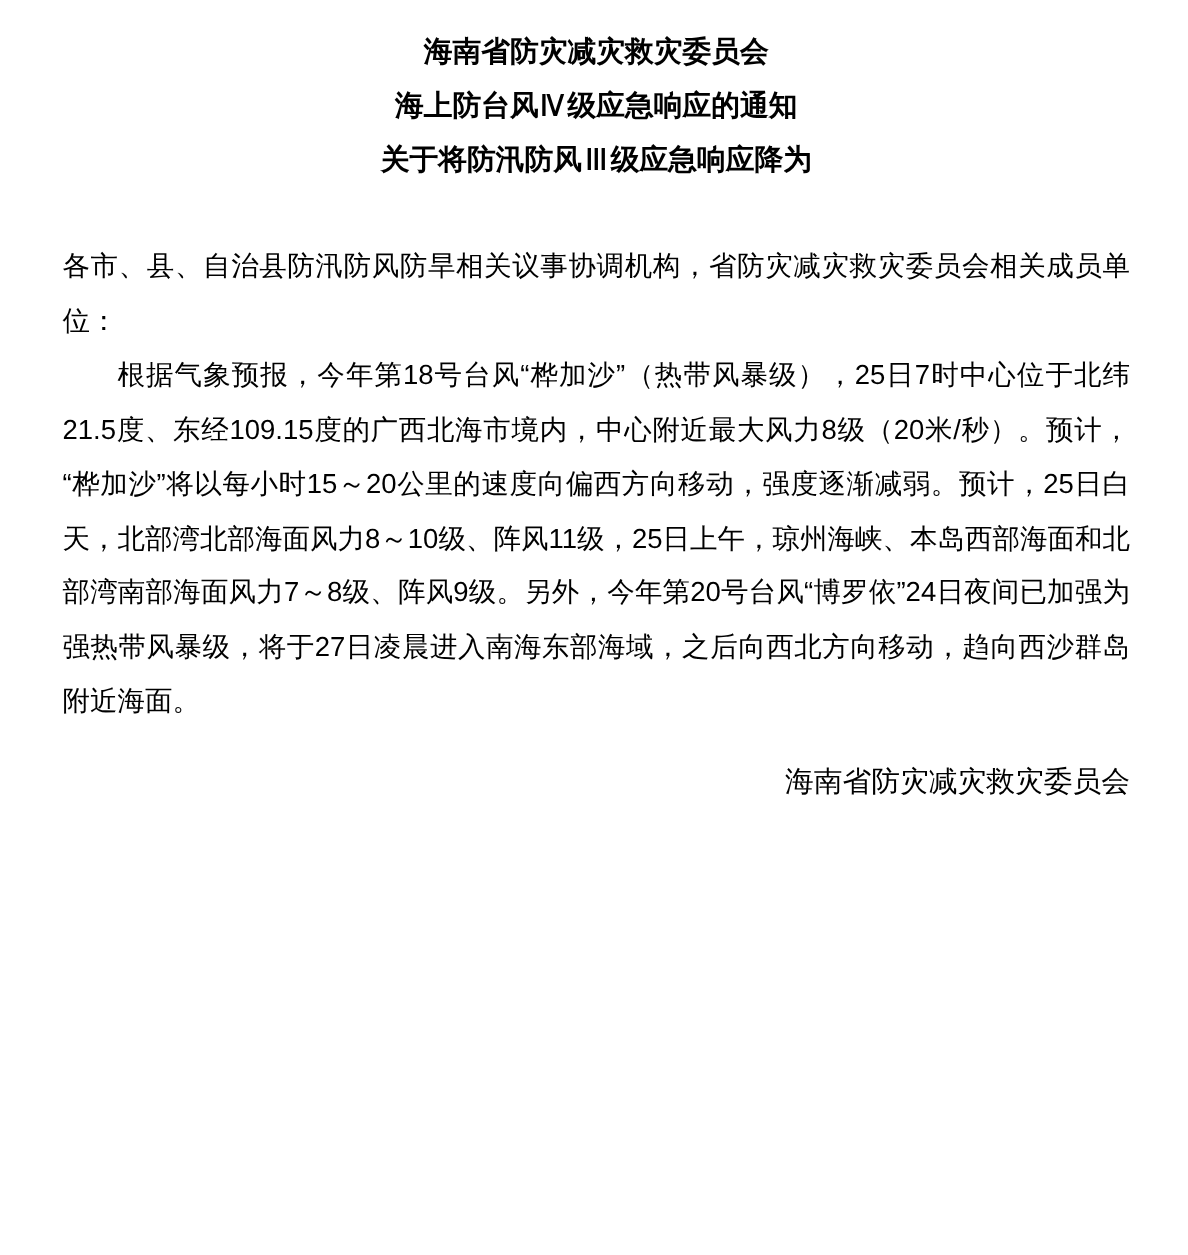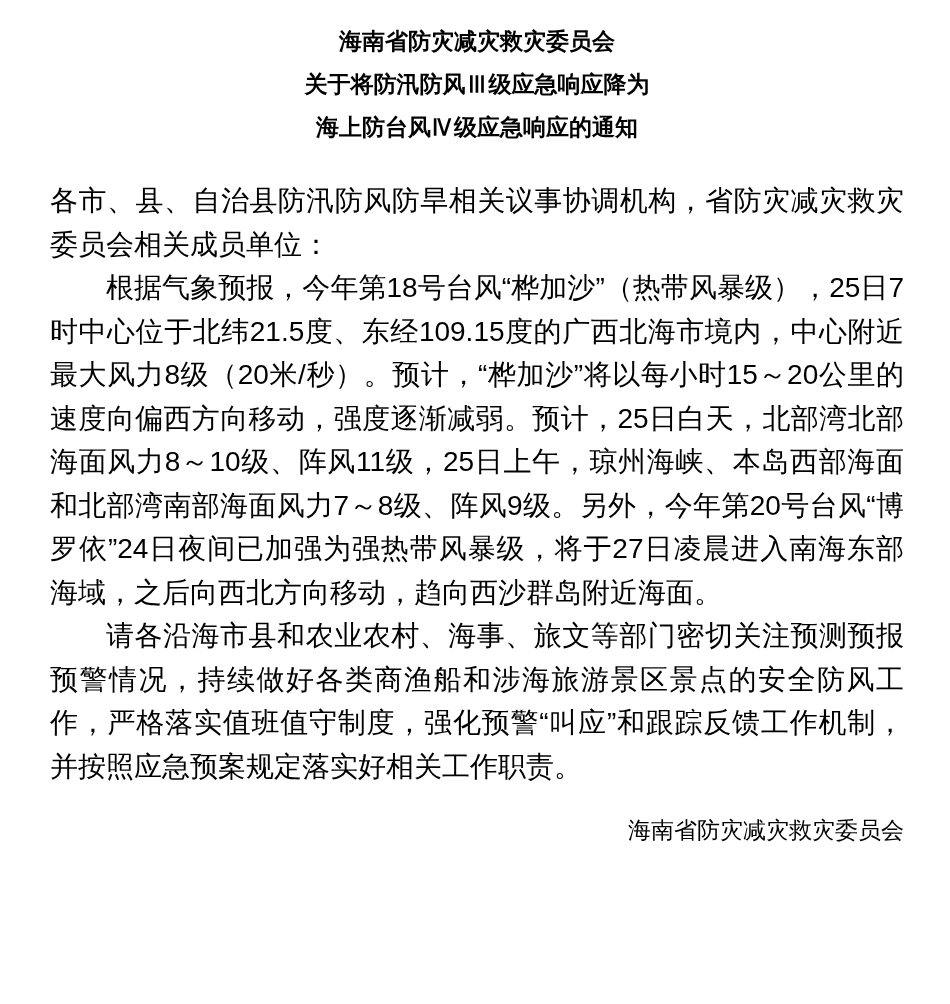--- a/index.html
+++ b/index.html
@@ -18,22 +18,22 @@
     font-family: "Liberation Sans", sans-serif;
   }
   .doc-title {
     text-align: center;
     font-size: 23px;
     font-weight: bold;
     line-height: 43px;
     color: #000000;
   }
   .doc-body {
-    margin-top: 30px;
-    font-size: 28px;
+    margin-top: 42px;
+    font-size: 22px;
     line-height: 43.5px;
     text-align: justify;
     color: #000000;
   }
   .doc-body p {
     margin: 0;
     padding: 0;
   }
   .indent {
     text-indent: 2em;
@@ -54,27 +54,26 @@
     margin: 0;
   }
 </style>
 </head>
 <body>
 
 <div class="page">
 
   <div class="doc-title">
     <div>海南省防灾减灾救灾委员会</div>
+    <div>海上防台风Ⅳ级应急响应的通知</div>
     <div>关于将防汛防风Ⅲ级应急响应降为</div>
-    <div>海上防台风Ⅳ级应急响应的通知</div>
   </div>
 
   <div class="doc-body">
     <p>各市、县、自治县防汛防风防旱相关议事协调机构，省防灾减灾救灾委员会相关成员单位：</p>
     <p class="indent">根据气象预报，今年第18号台风“桦加沙”（热带风暴级），25日7时中心位于北纬21.5度、东经109.15度的广西北海市境内，中心附近最大风力8级（20米/秒）。预计，“桦加沙”将以每小时15～20公里的速度向偏西方向移动，强度逐渐减弱。预计，25日白天，北部湾北部海面风力8～10级、阵风11级，25日上午，琼州海峡、本岛西部海面和北部湾南部海面风力7～8级、阵风9级。另外，今年第20号台风“博罗依”24日夜间已加强为强热带风暴级，将于27日凌晨进入南海东部海域，之后向西北方向移动，趋向西沙群岛附近海面。</p>
-    <p class="indent">请各沿海市县和农业农村、海事、旅文等部门密切关注预测预报预警情况，持续做好各类商渔船和涉海旅游景区景点的安全防风工作，严格落实值班值守制度，强化预警“叫应”和跟踪反馈工作机制，并按照应急预案规定落实好相关工作职责。</p>
   </div>
 
   <div class="signature">
     <div>海南省防灾减灾救灾委员会</div>
   </div>
 
 </div>
 
 </body></html>

